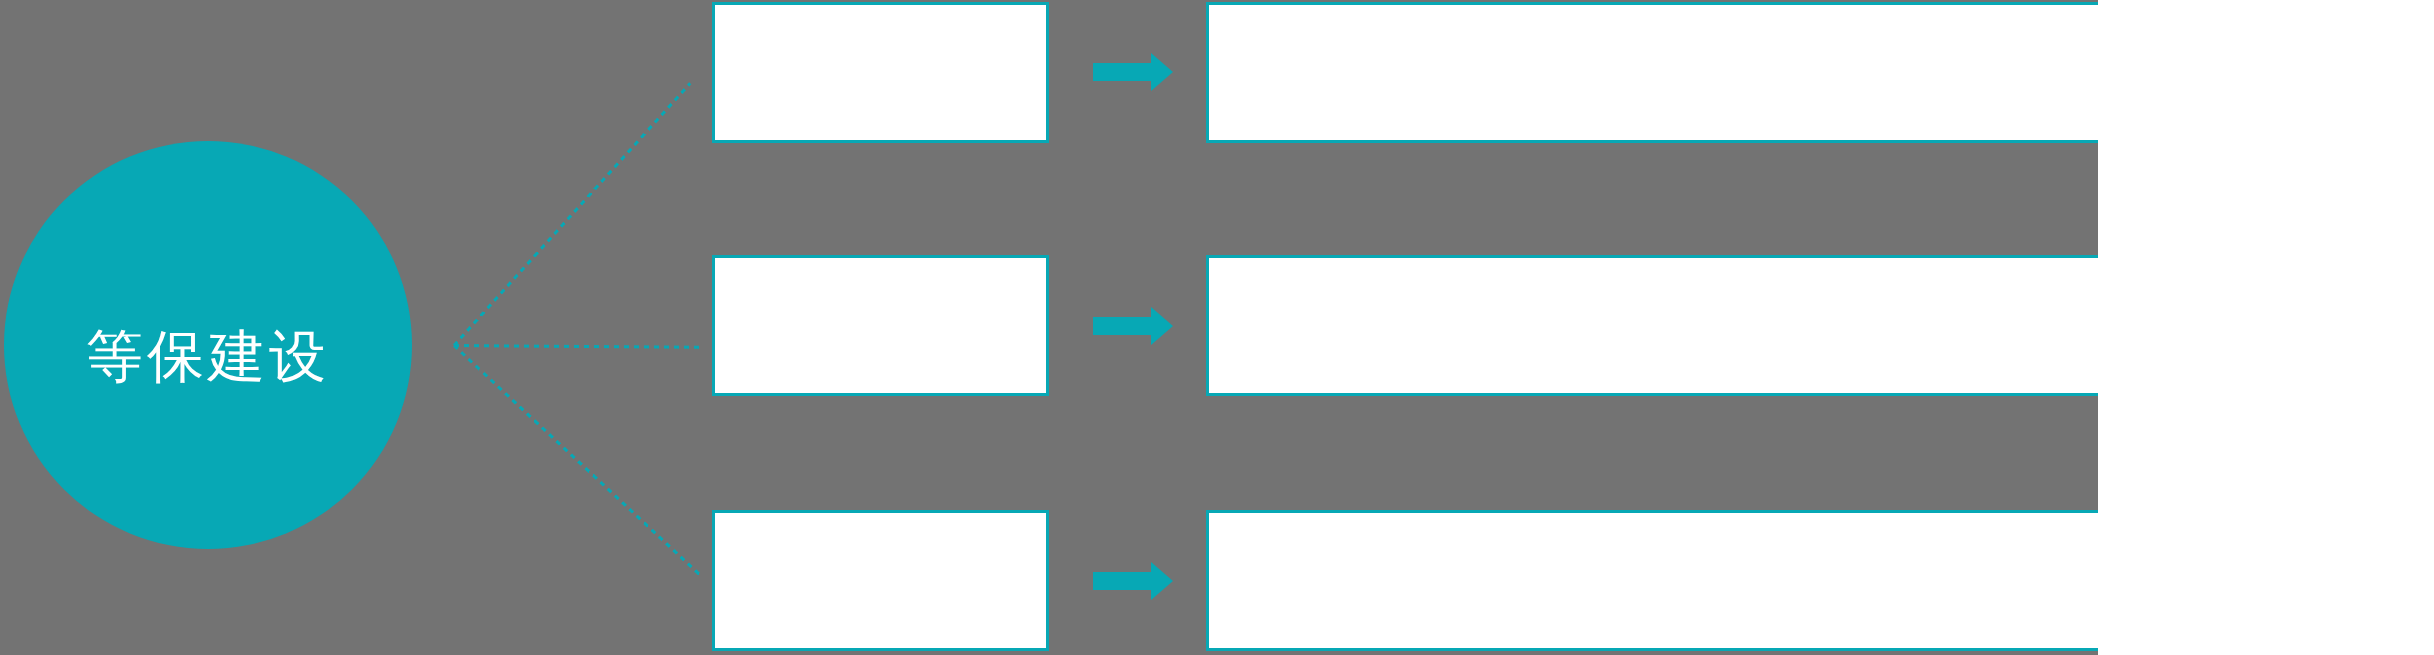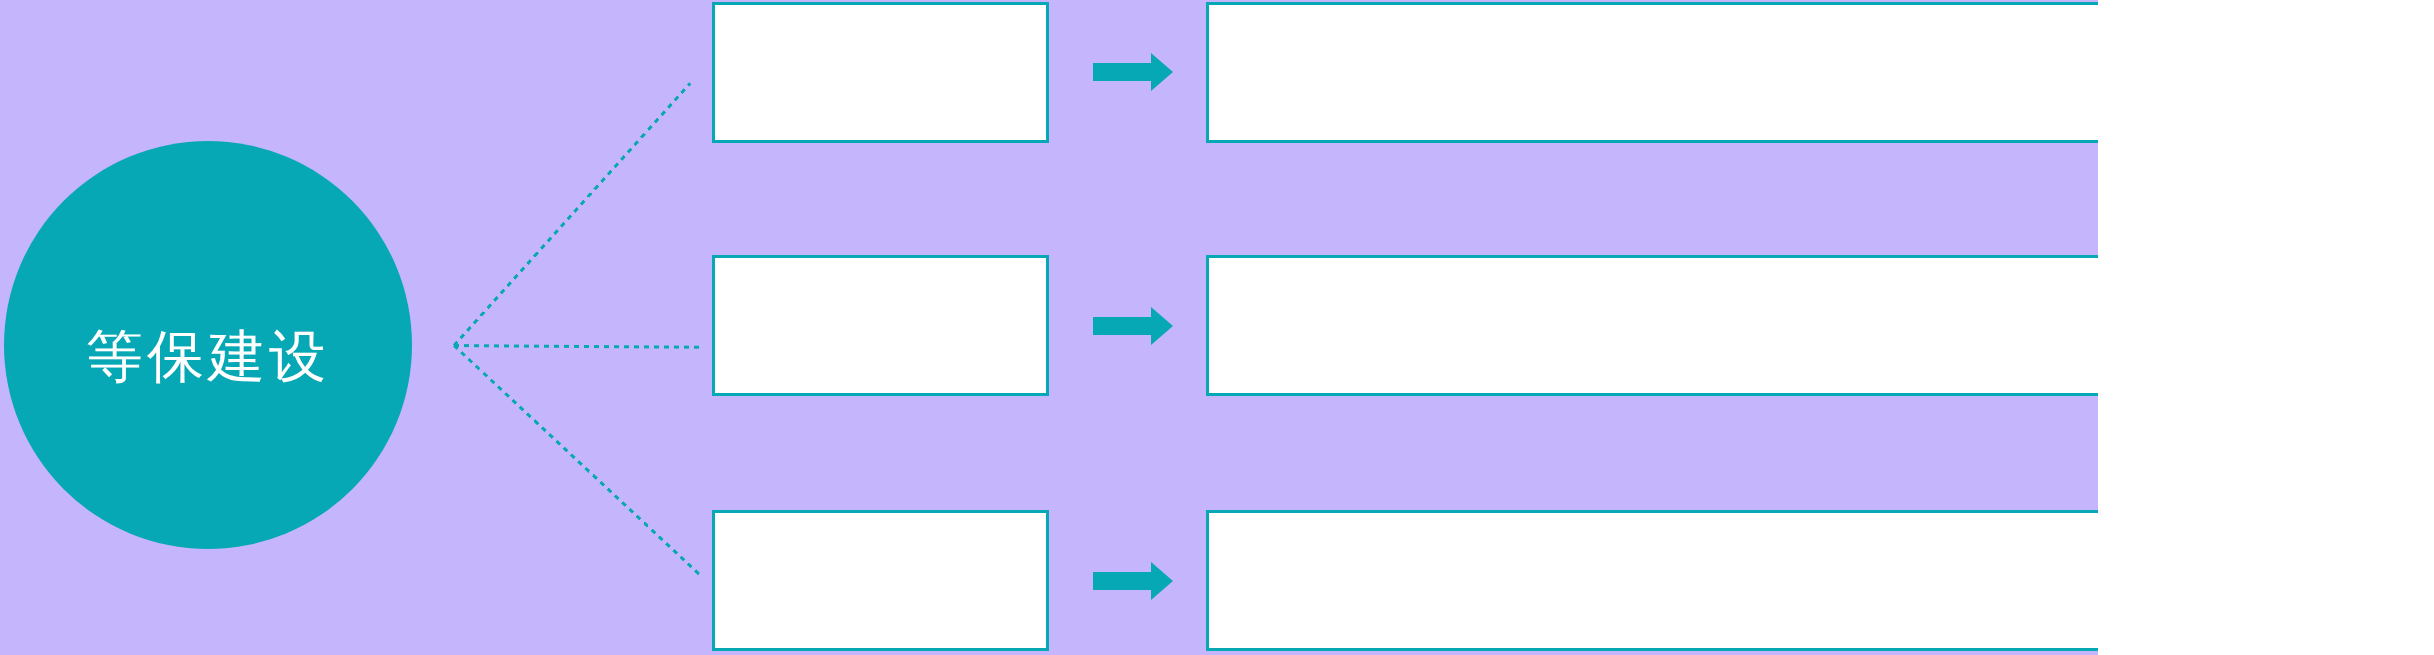--- a/index.html
+++ b/index.html
@@ -5,21 +5,21 @@
   html, body {
     margin: 0;
     padding: 0;
     background: #ffffff;
     font-family: "Liberation Sans", sans-serif;
   }
   .canvas {
     position: relative;
     width: 2098px;
     height: 655px;
-    background: #c4b5fd;
+    background: #737373;
     overflow: hidden;
     text-decoration: underline;
   }
   
   .topic-circle {
     position: absolute;
     left: 4px;
     top: 141px;
     width: 408px;
     height: 408px;

